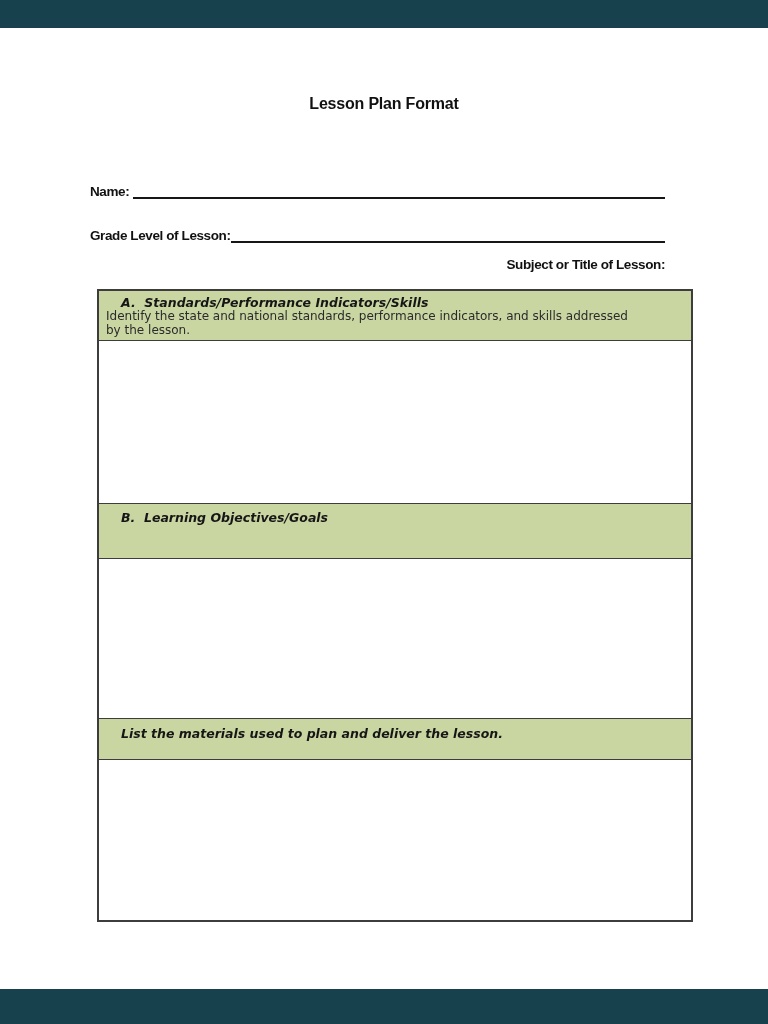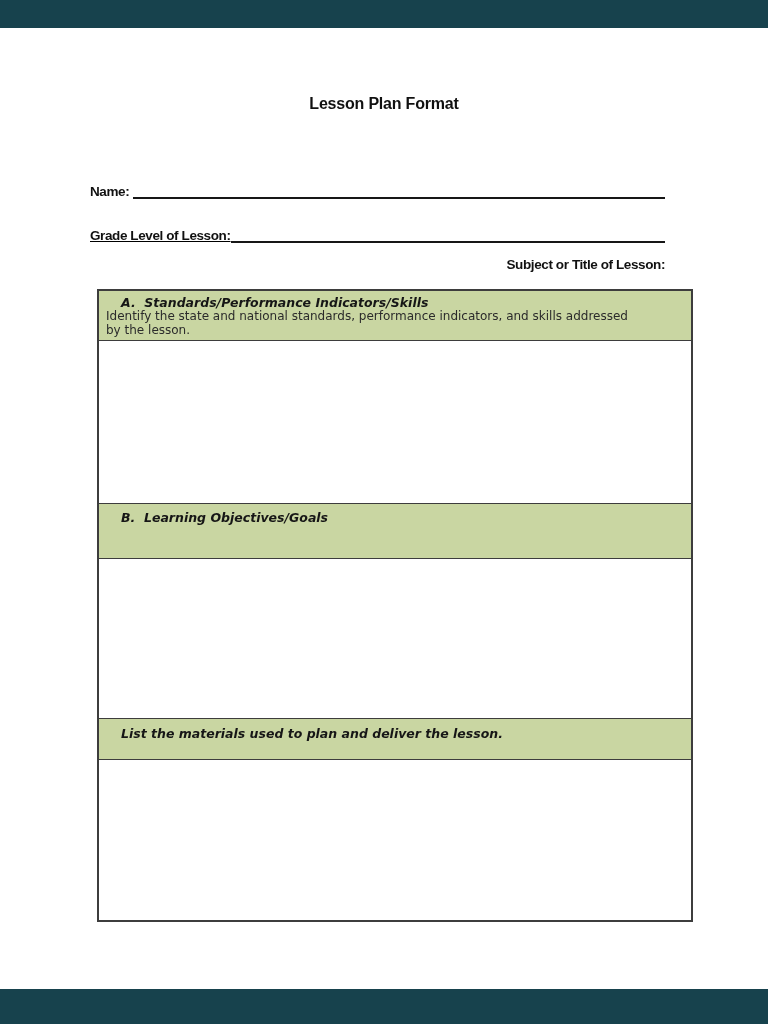--- a/index.html
+++ b/index.html
@@ -50,21 +50,21 @@
     white-space: nowrap;
     line-height: 15px;
   }
   .form-row .blank-line {
     flex: 1;
     border-bottom: 2px solid #161616;
     height: 13px;
   }
   .form-row:nth-of-type(odd) .blank-line { margin-left: 4px; }
   #row-name    { top: 183px; }
-  #row-grade   { top: 227px; text-decoration: underline; }
+  #row-grade   { top: 227px; }
   #row-subject { top: 257px; flex-direction: column; }
 
   .lesson-table {
     position: absolute;
     left: 97px;
     top: 289px;
     width: 596px;
     height: 633px;
     border: 2px solid #3d3d3d;
     background: #ffffff;

